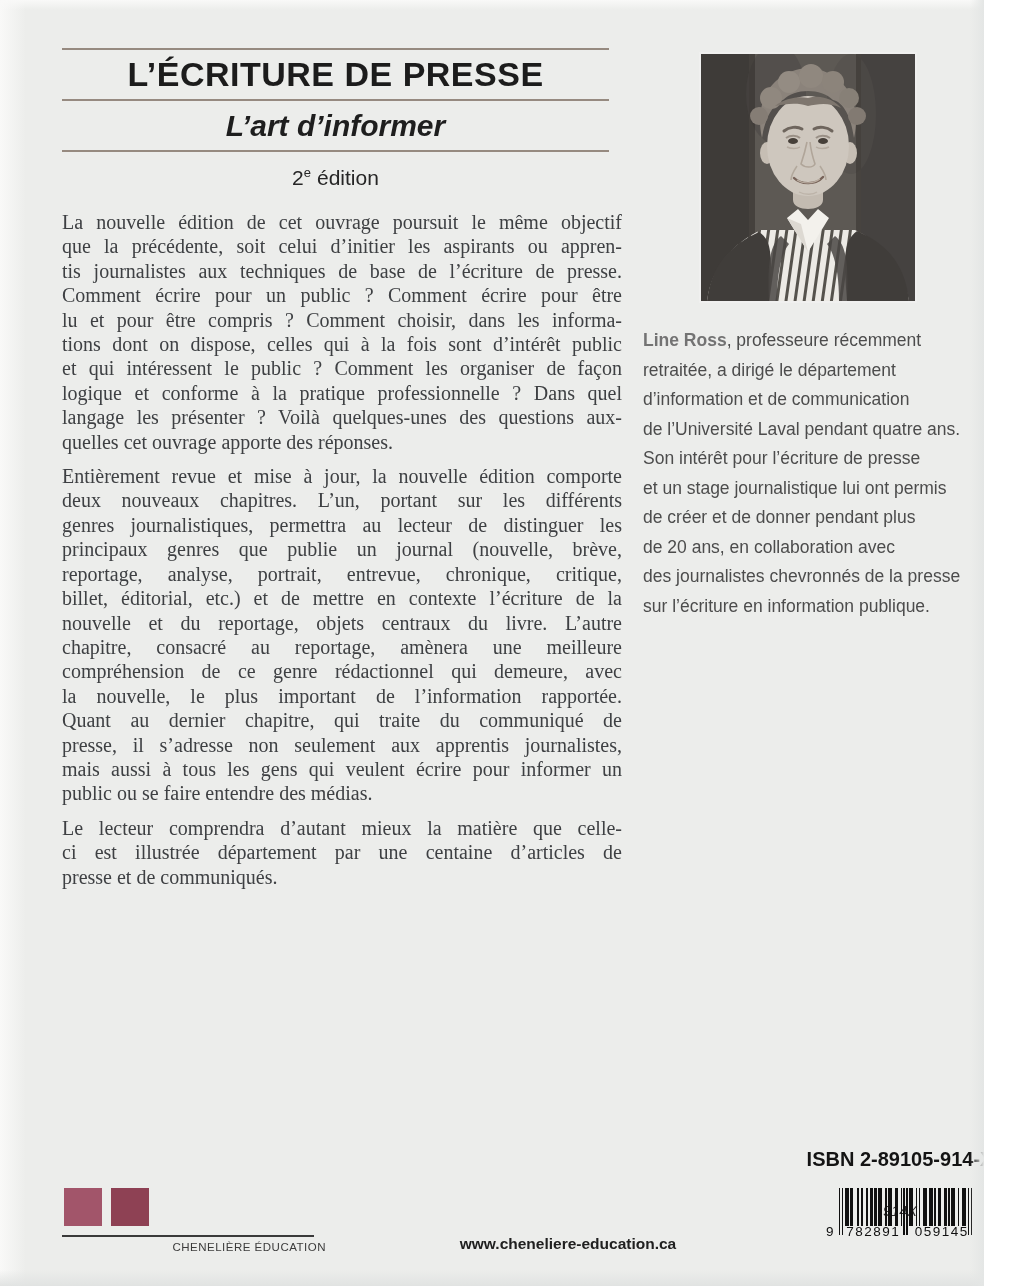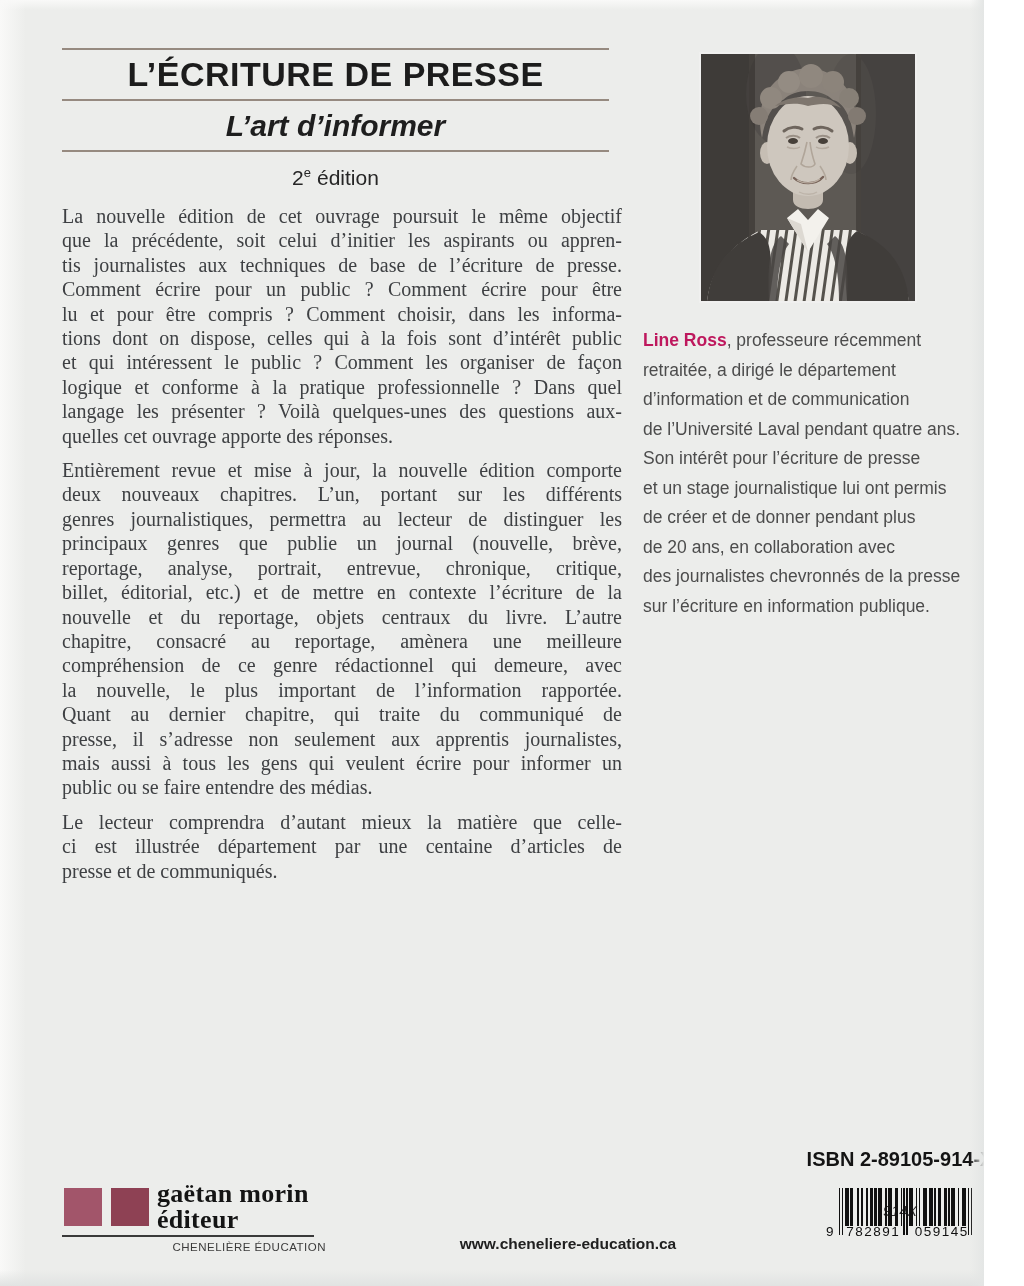--- a/index.html
+++ b/index.html
@@ -21,35 +21,35 @@
   
   .masthead{position:absolute;left:62px;top:48px;width:547px;text-align:center;color:#1c1c1c;}
   .rule{height:2px;background:#968a80;}
   .m-title{font-size:34px;font-weight:700;letter-spacing:.5px;line-height:49px;white-space:nowrap;}
   .m-sub{font-size:30px;font-weight:700;font-style:italic;line-height:49px;color:#1e1e1e;}
   .m-ed{font-size:21px;color:#262626;margin-top:14px;}
   .m-ed sup{font-size:13px;line-height:0;}
   .m-ed .ed-word{margin-left:6px;}
 
   
-  .body-text{position:absolute;left:62px;top:204px;width:560px;
+  .body-text{position:absolute;left:62px;top:210px;width:560px;
     font-family:"Liberation Serif",serif;font-size:20px;line-height:24.4px;color:#3e4043;}
   .para{margin:0 0 10px 0;}
   .para .bodyline{text-align:justify;text-align-last:justify;}
   .para .bodyline:last-child{text-align-last:left;}
 
   
   .photo{position:absolute;left:699px;top:52px;width:214px;height:247px;
     border:2px solid #f0f0ef;box-sizing:content-box;}
   .photo svg{display:block;width:214px;height:247px;}
 
   
   .bio{position:absolute;left:643px;top:326px;width:340px;
     font-size:17.5px;line-height:29.5px;color:#4c4c4c;}
-  .bio-name{font-weight:700;color:#be185d;}
+  .bio-name{font-weight:700;color:#737373;}
 
   
   .logo-squares{position:absolute;left:64px;top:1188px;display:flex;gap:9px;}
   .logo-square{width:38px;height:38px;}
   .logo-text{position:absolute;left:157px;top:1181px;
     font-family:"Liberation Serif",serif;font-weight:700;font-size:26px;
     line-height:26px;color:#141414;letter-spacing:.3px;}
   .pub-rule{position:absolute;left:62px;top:1235px;width:252px;height:2px;background:#3a3a3a;}
   .brand{position:absolute;left:68px;top:1241px;width:258px;text-align:right;
     font-size:11.5px;letter-spacing:.5px;color:#3b3b3b;}
@@ -184,24 +184,20 @@
         <div class="bio-line">de 20 ans, en collaboration avec</div>
         <div class="bio-line">des journalistes chevronnés de la presse</div>
         <div class="bio-line">sur l’écriture en information publique.</div>
       </div>
   </aside>
 
   <div class="logo-squares">
     <div class="logo-square" style="background: rgb(162, 85, 106);"></div>
     <div class="logo-square" style="background: rgb(142, 65, 84);"></div>
   </div>
-  <div class="logo-text">
-    <div>gaëtan morin</div>
-    <div>éditeur</div>
-  </div>
   <div class="pub-rule"></div>
   <div class="brand">CHENELIÈRE ÉDUCATION</div>
   <div class="website">www.cheneliere-education.ca</div>
 
   <div class="isbn-label">ISBN 2-89105-914-X</div>
   <div class="isbn-code">914X</div>
   <div class="barcode">
     <svg id="bars" viewBox="0 0 95 47" preserveAspectRatio="none" shape-rendering="crispEdges" aria-hidden="true">
         <rect x="0" y="0" width="1" height="47" fill="#101010"></rect>
         <rect x="2" y="0" width="1" height="47" fill="#101010"></rect>

